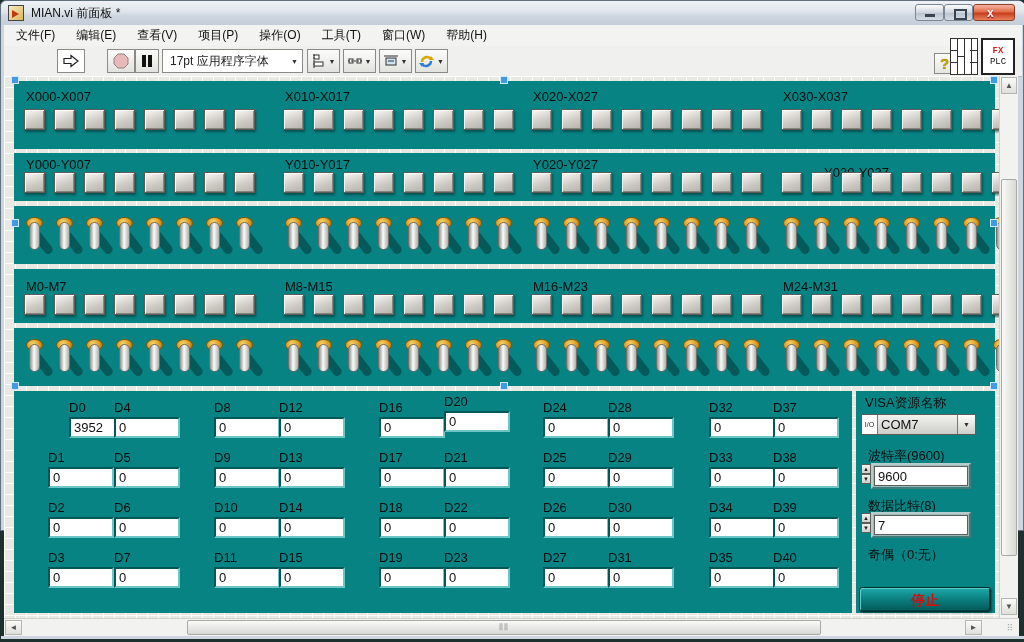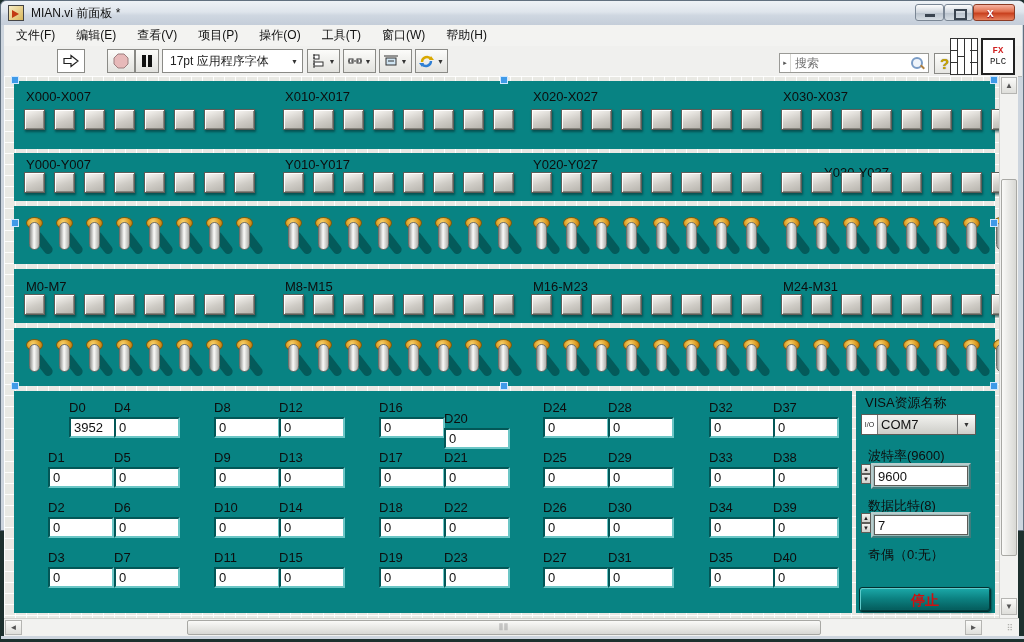--- a/index.html
+++ b/index.html
@@ -220,25 +220,20 @@
       </div>
       <div class="tbtn" id="reorder-btn">
         <svg class="tool-ico" width="15" height="15" viewBox="0 0 15 15">
             <path d="M3 8 a5 5 0 0 1 9-3" fill="none" stroke="#d9a800" stroke-width="2.4"></path>
             <path d="M12 7 a5 5 0 0 1 -9 3" fill="none" stroke="#2f7fd4" stroke-width="2.4"></path>
             <polygon points="12,2 15,6 10,6" fill="#d9a800"></polygon>
             <polygon points="3,13 0,9 5,9" fill="#2f7fd4"></polygon>
           </svg>
         <span class="dd">▼</span>
       </div>
-      <div id="searchbox">
-        <span id="search-grip">▸</span>
-        <input id="search-input" placeholder="搜索" style="">
-        <span class="mag"></span>
-      </div>
       <div id="help-btn"><span>?</span></div>
     </div>
 
     <div id="connpane">
       <span class="v" style="left:6px"></span>
         <span class="v" style="left:13px"></span>
         <span class="v" style="left:20px"></span>
       <span class="h" style="top:11px;width:7px;"></span>
         <span class="h" style="top:23px;width:7px;"></span>
       <span class="h" style="top:17px;left:6px;width:8px;"></span>
@@ -788,21 +783,21 @@
             <input class="dfield" value="0" style="">
           </div>
           <div class="dcell" style="left: 365px; top: 109px;">
             <div class="dlabel">D18</div>
             <input class="dfield" value="0" style="">
           </div>
           <div class="dcell" style="left: 365px; top: 159px;">
             <div class="dlabel">D19</div>
             <input class="dfield" value="0" style="">
           </div>
-          <div class="dcell" style="left: 430px; top: 20px;">
+          <div class="dcell" style="left: 430px; top: 3px;">
             <div class="dlabel">D20</div>
             <input class="dfield" value="0" style="">
           </div>
           <div class="dcell" style="left: 430px; top: 59px;">
             <div class="dlabel">D21</div>
             <input class="dfield" value="0" style="">
           </div>
           <div class="dcell" style="left: 430px; top: 109px;">
             <div class="dlabel">D22</div>
             <input class="dfield" value="0" style="">

